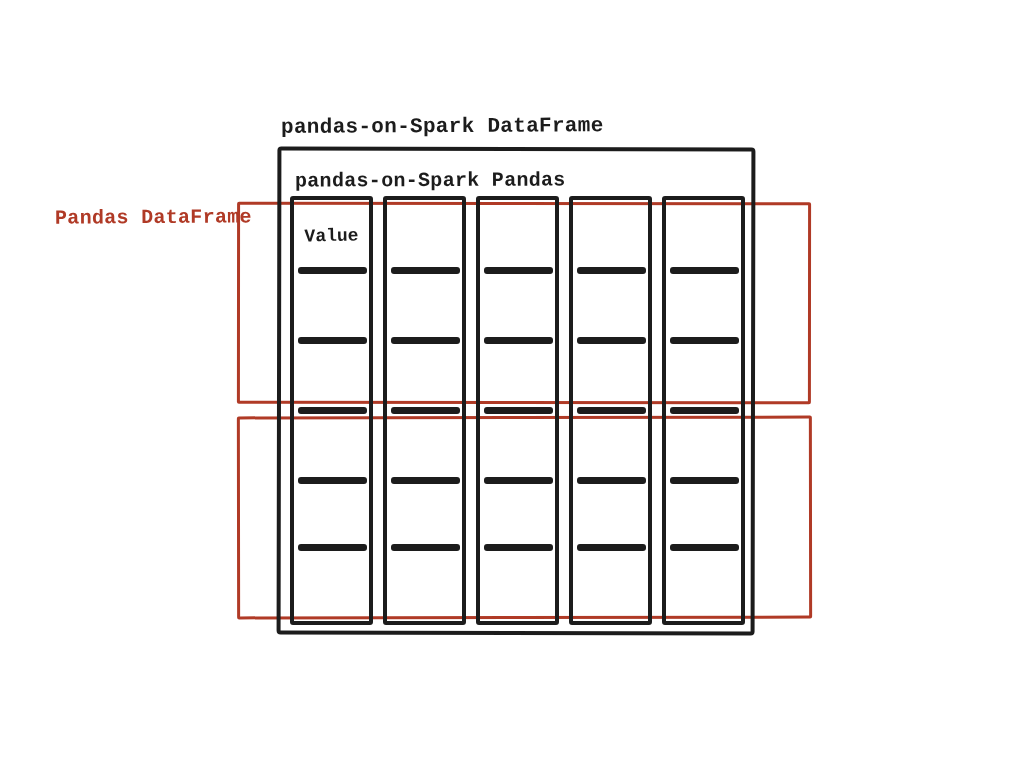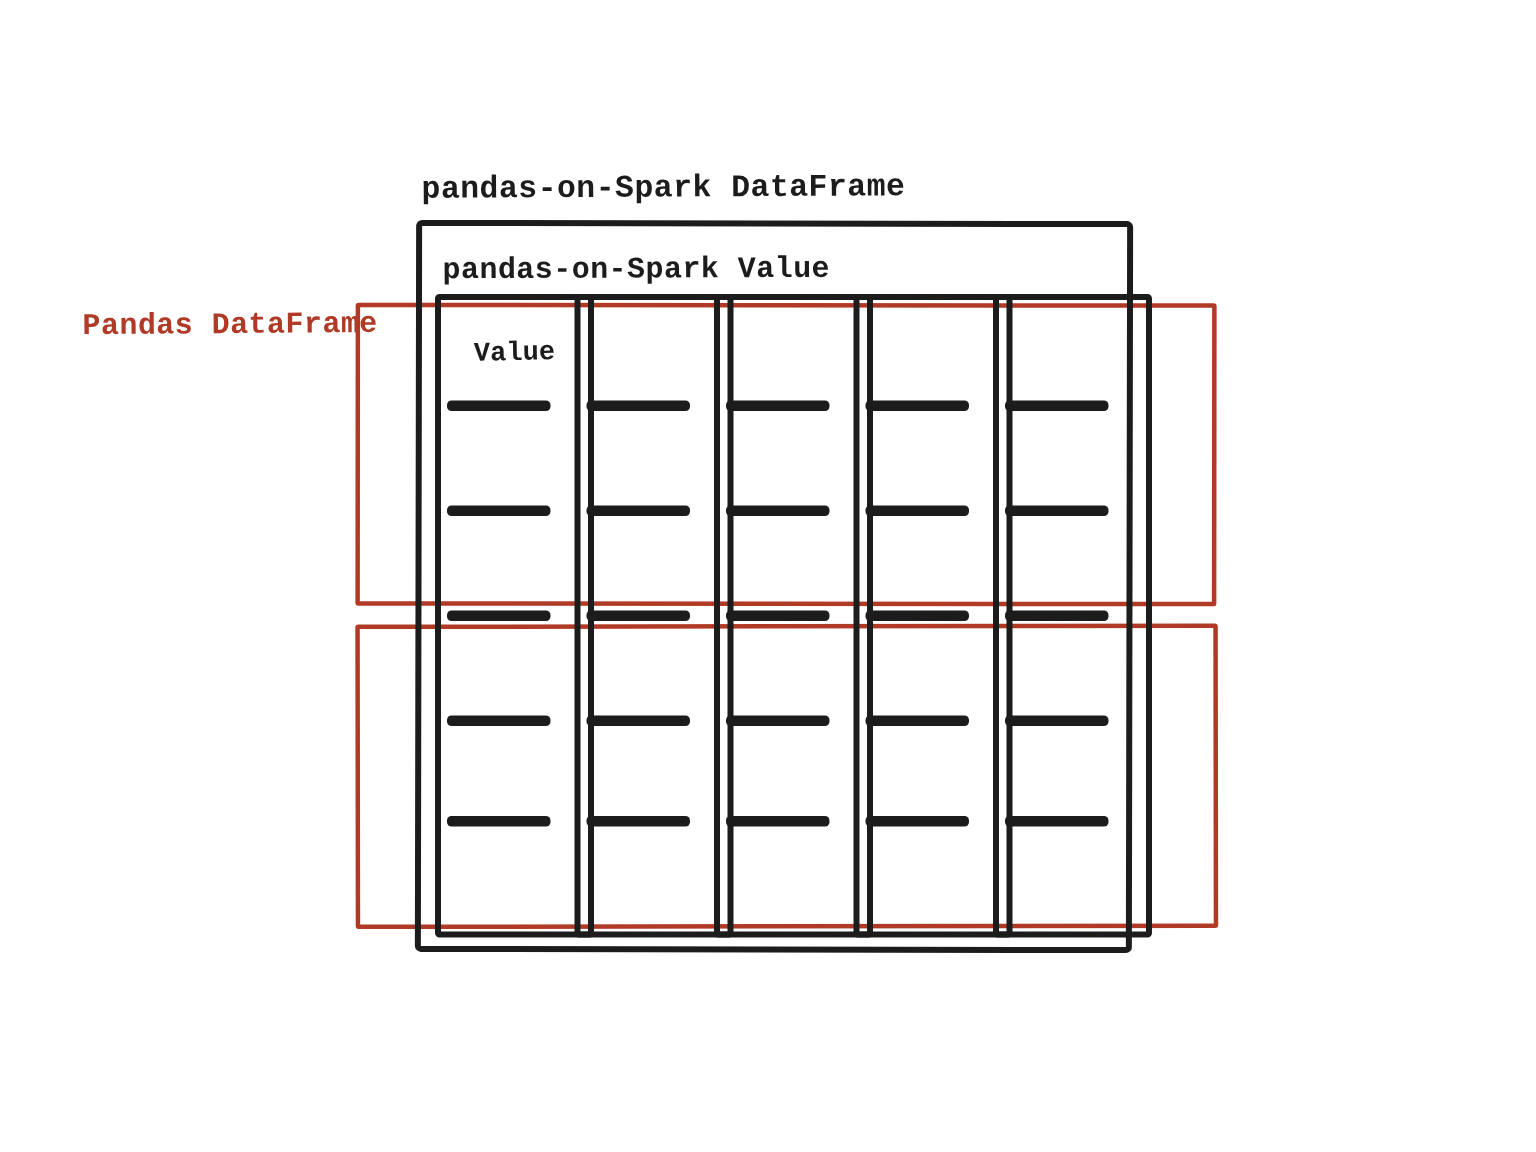--- a/index.html
+++ b/index.html
@@ -61,21 +61,21 @@
     transform:rotate(0.05deg);
   }
   #red-rect-2{
     left:237px;top:416px;
     width:575px;height:203px;
     transform:rotate(-0.08deg);
   }
   .column{
     position:absolute;
     top:196px;
-    width:106px;height:429px;
+    width:83px;height:429px;
     box-sizing:border-box;
     border:4px solid var(--ink);
     border-radius:3px;
     background:transparent;
     padding-left:38px;
   }
   .column .col-header{
     position:absolute;
     left:0;right:0;
     top:26px;
@@ -101,21 +101,21 @@
   <div class="title hand">pandas-on-Spark DataFrame</div>
 
   <div class="pandas-label hand">Pandas DataFrame</div>
 
   <div class="red-rect" id="red-rect-1"></div>
 
   <div class="red-rect" id="red-rect-2"></div>
 
   <div class="outer-box"></div>
 
-  <div class="series-label hand">pandas-on-Spark Value</div>
+  <div class="series-label hand">pandas-on-Spark Pandas</div>
 
   <div id="columns-layer">
       <div class="column" style="left: 290px;">
         <div class="col-header">Value</div>
         <div class="dash" style="top: 67px;"></div>
         <div class="dash" style="top: 137px;"></div>
         <div class="dash" style="top: 207px;"></div>
         <div class="dash" style="top: 277px;"></div>
         <div class="dash" style="top: 344px;"></div>
       </div>

